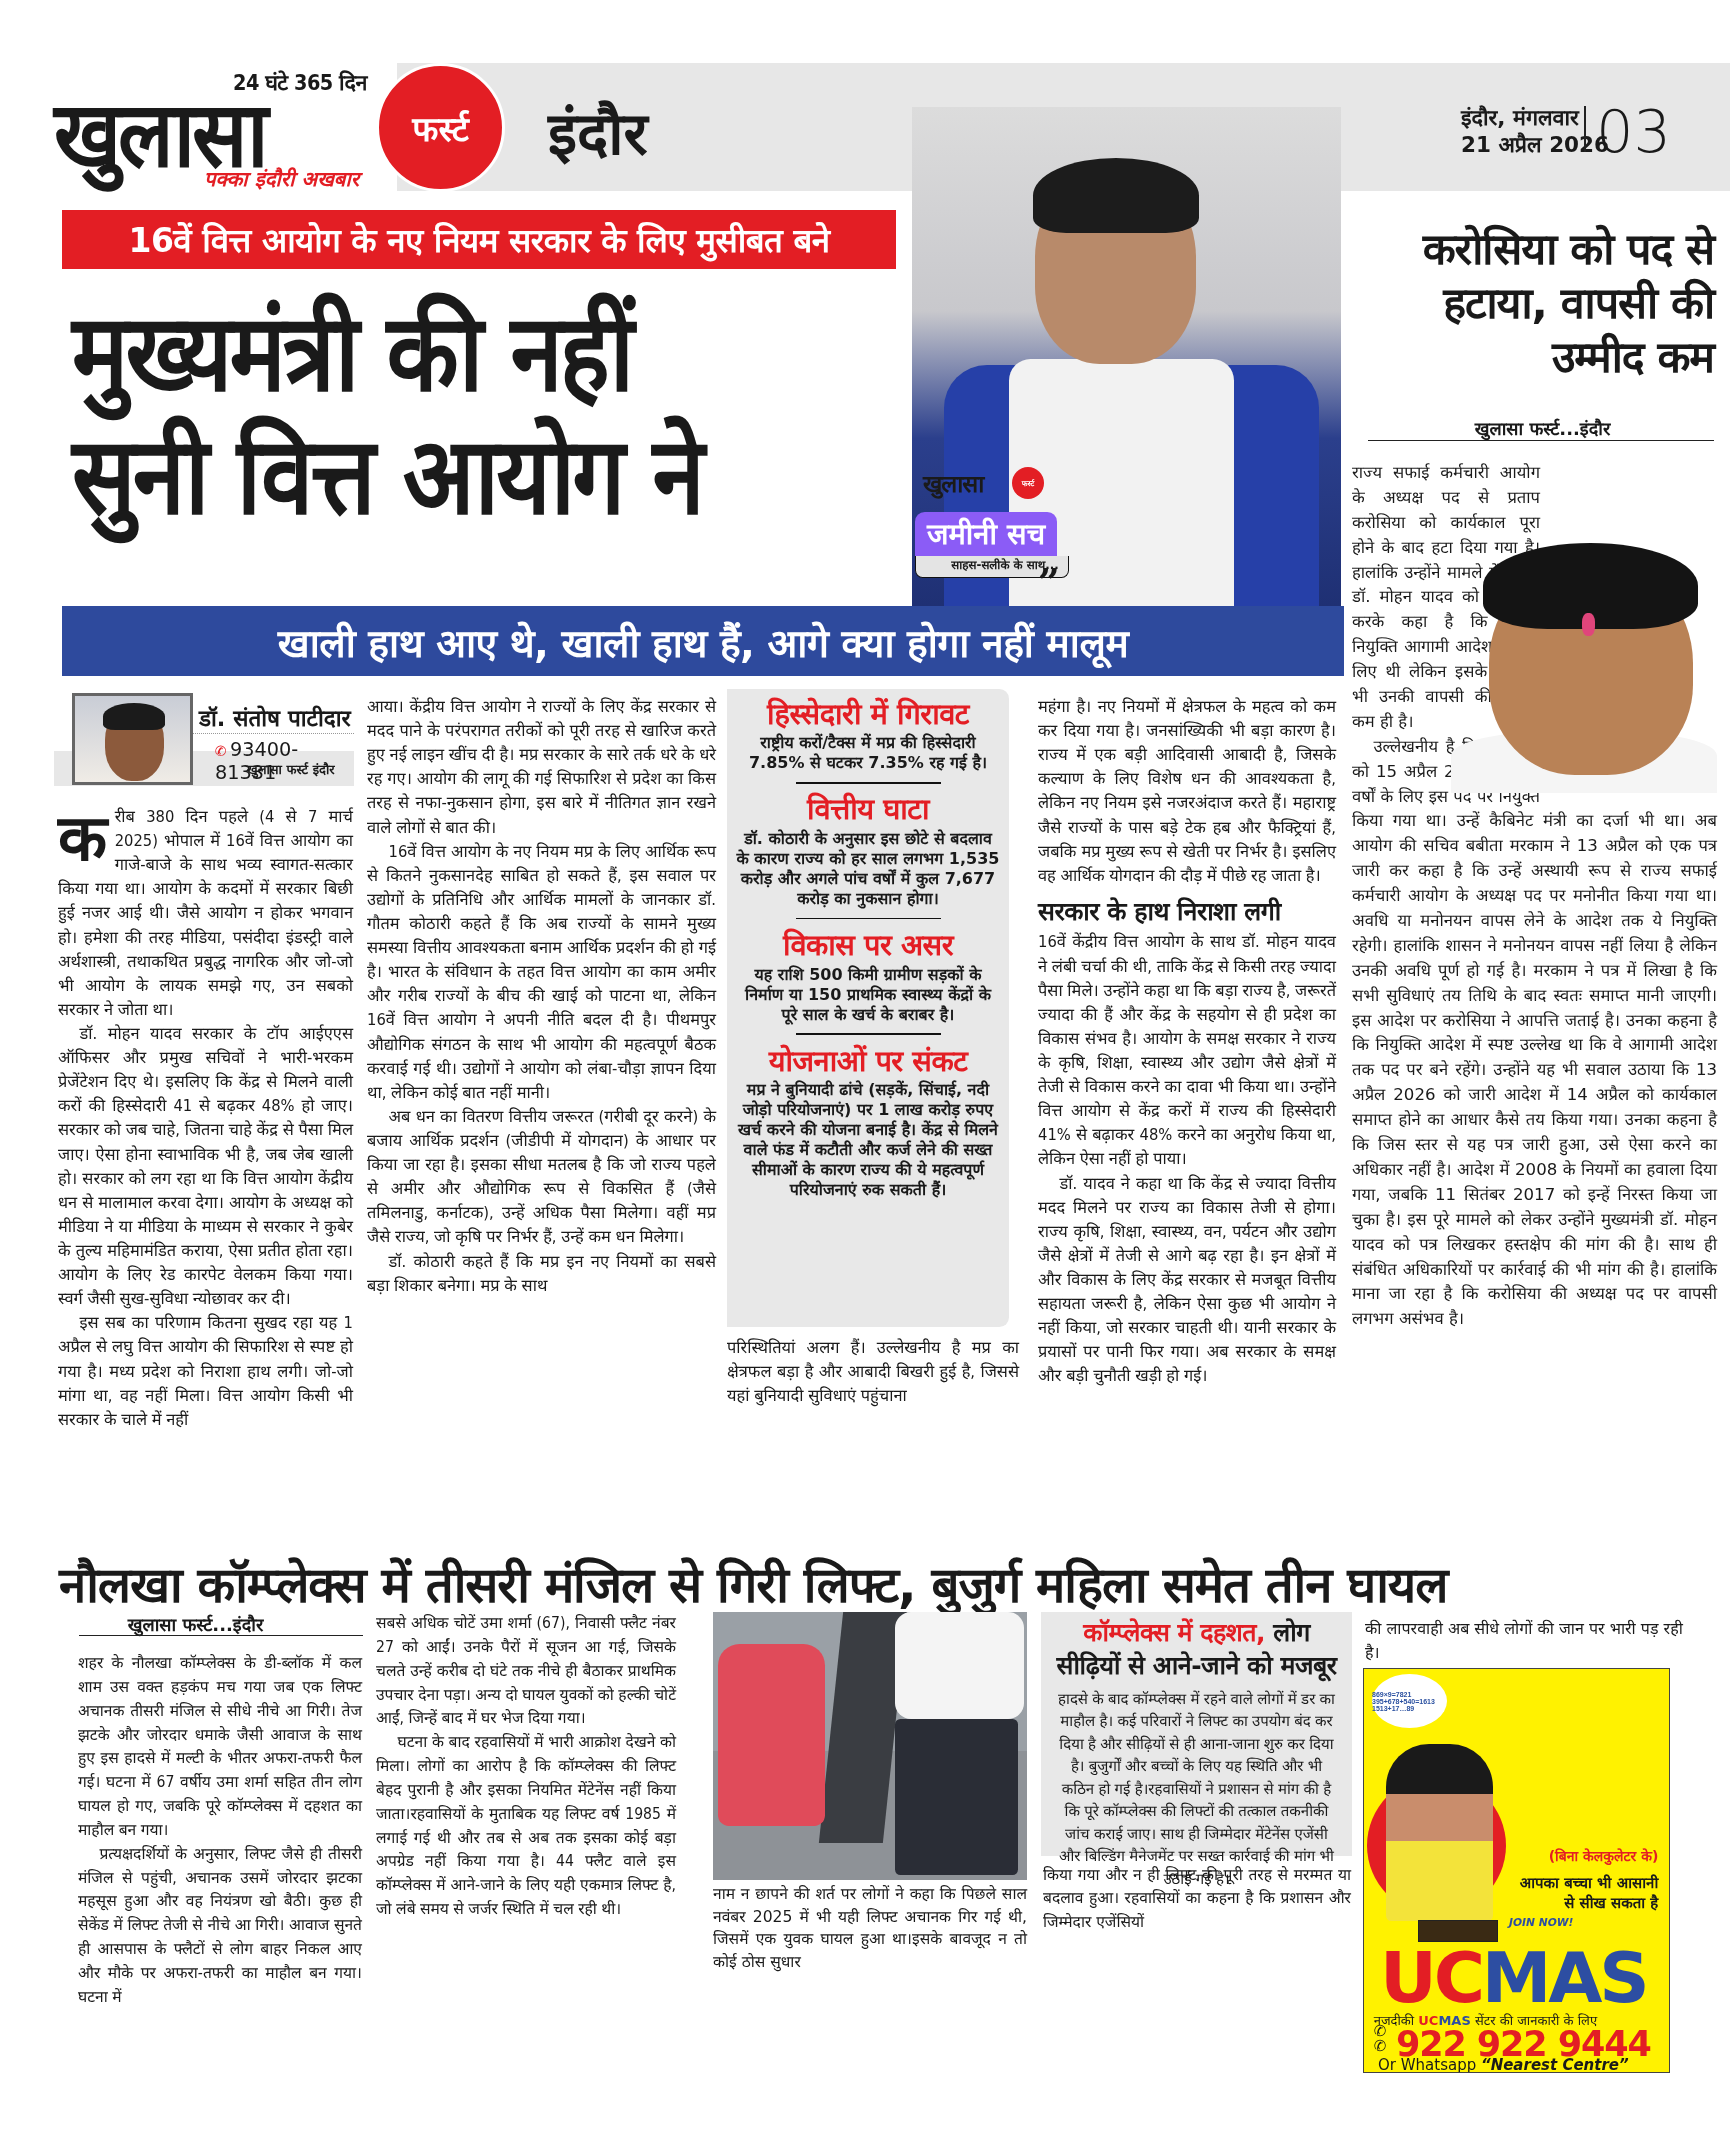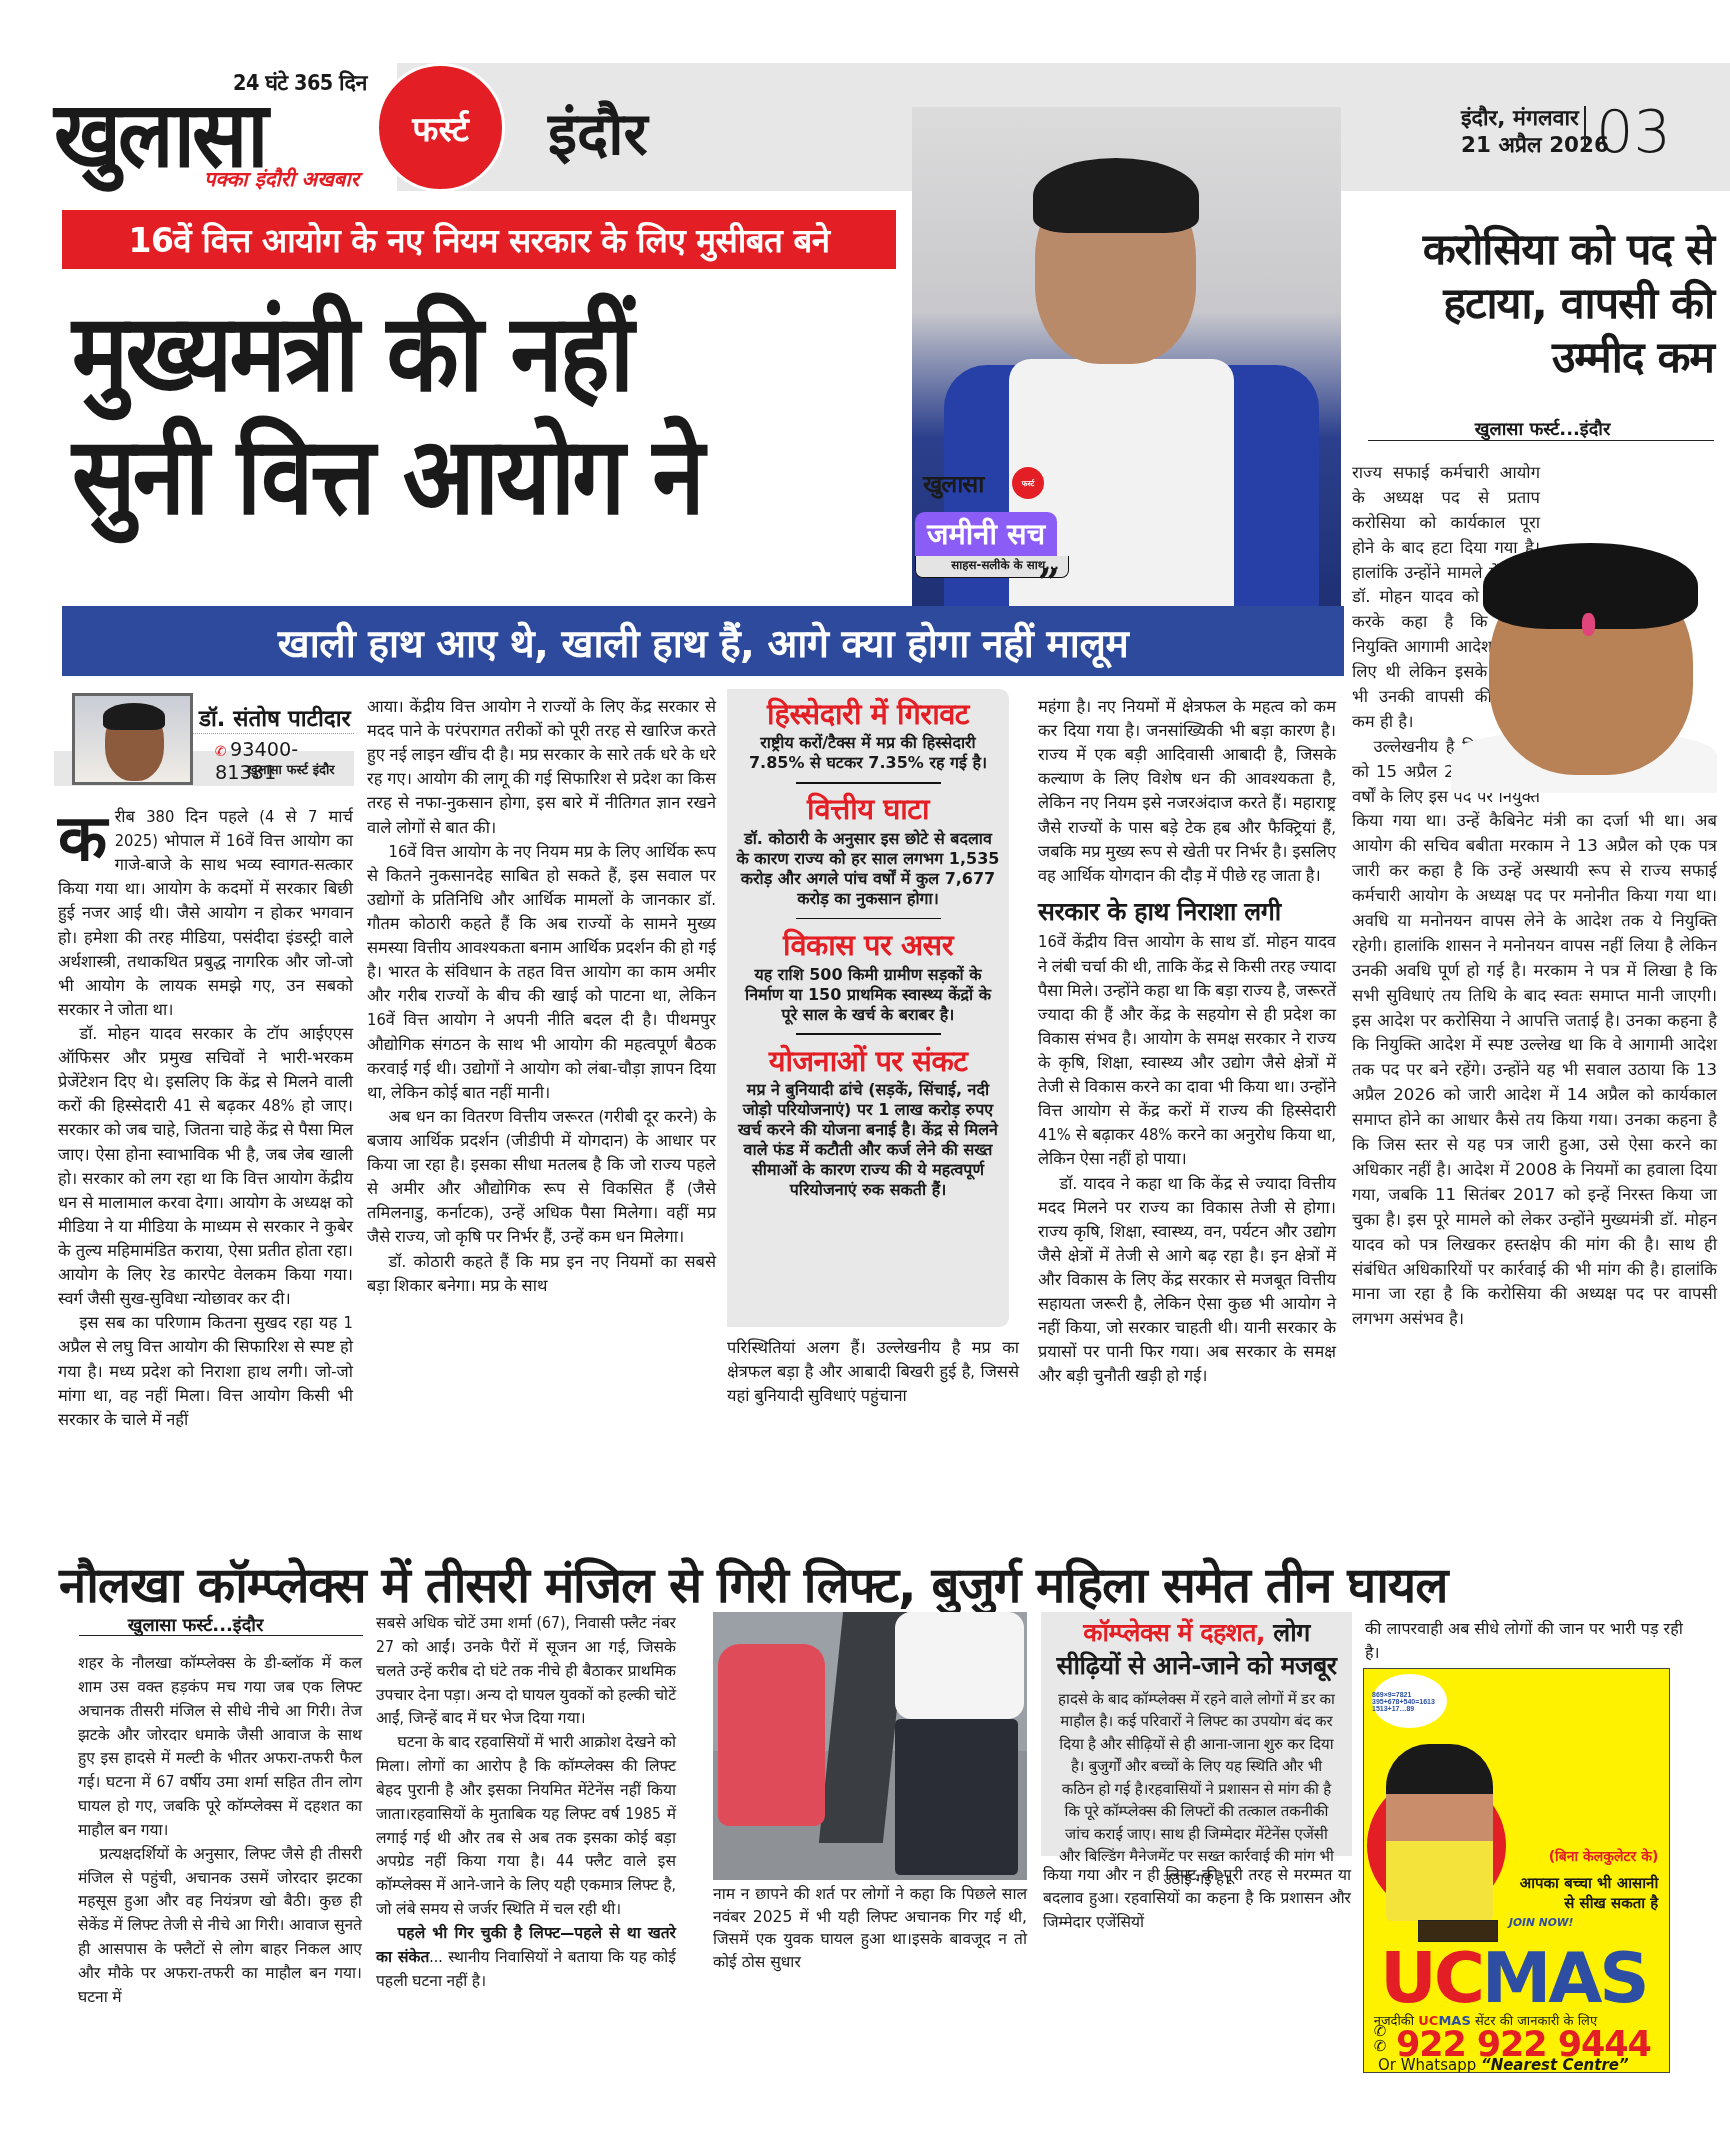--- a/index.html
+++ b/index.html
@@ -244,21 +244,20 @@
 <div class="abs l-rule"></div>
 
 <div class="abs lcol lcol1">
   <p class="noind">शहर के नौलखा कॉम्प्लेक्स के डी-ब्लॉक में कल शाम उस वक्त हड़कंप मच गया जब एक लिफ्ट अचानक तीसरी मंजिल से सीधे नीचे आ गिरी। तेज झटके और जोरदार धमाके जैसी आवाज के साथ हुए इस हादसे में मल्टी के भीतर अफरा-तफरी फैल गई। घटना में 67 वर्षीय उमा शर्मा सहित तीन लोग घायल हो गए, जबकि पूरे कॉम्प्लेक्स में दहशत का माहौल बन गया।</p>
   <p>प्रत्यक्षदर्शियों के अनुसार, लिफ्ट जैसे ही तीसरी मंजिल से पहुंची, अचानक उसमें जोरदार झटका महसूस हुआ और वह नियंत्रण खो बैठी। कुछ ही सेकेंड में लिफ्ट तेजी से नीचे आ गिरी। आवाज सुनते ही आसपास के फ्लैटों से लोग बाहर निकल आए और मौके पर अफरा-तफरी का माहौल बन गया।घटना में</p>
 </div>
 
 <div class="abs lcol lcol2">
   <p class="noind">सबसे अधिक चोटें उमा शर्मा (67), निवासी फ्लैट नंबर 27 को आईं। उनके पैरों में सूजन आ गई, जिसके चलते उन्हें करीब दो घंटे तक नीचे ही बैठाकर प्राथमिक उपचार देना पड़ा। अन्य दो घायल युवकों को हल्की चोटें आईं, जिन्हें बाद में घर भेज दिया गया।</p>
   <p>घटना के बाद रहवासियों में भारी आक्रोश देखने को मिला। लोगों का आरोप है कि कॉम्प्लेक्स की लिफ्ट बेहद पुरानी है और इसका नियमित मेंटेनेंस नहीं किया जाता।रहवासियों के मुताबिक यह लिफ्ट वर्ष 1985 में लगाई गई थी और तब से अब तक इसका कोई बड़ा अपग्रेड नहीं किया गया है। 44 फ्लैट वाले इस कॉम्प्लेक्स में आने-जाने के लिए यही एकमात्र लिफ्ट है, जो लंबे समय से जर्जर स्थिति में चल रही थी।</p>
-  <p><b>पहले भी गिर चुकी है लिफ्ट—पहले से था खतरे का संकेत</b><span>... स्थानीय निवासियों ने बताया कि यह कोई पहली घटना नहीं है।</span></p>
 </div>
 
 <div class="abs lift-photo">
   <div class="floor"></div>
   <div class="door"></div>
   <div class="woman"></div>
   <div class="man"></div>
   <div class="pants"></div>
 </div>
 <div class="abs lift-caption">नाम न छापने की शर्त पर लोगों ने कहा कि पिछले साल नवंबर 2025 में भी यही लिफ्ट अचानक गिर गई थी, जिसमें एक युवक घायल हुआ था।इसके बावजूद न तो कोई ठोस सुधार</div>

